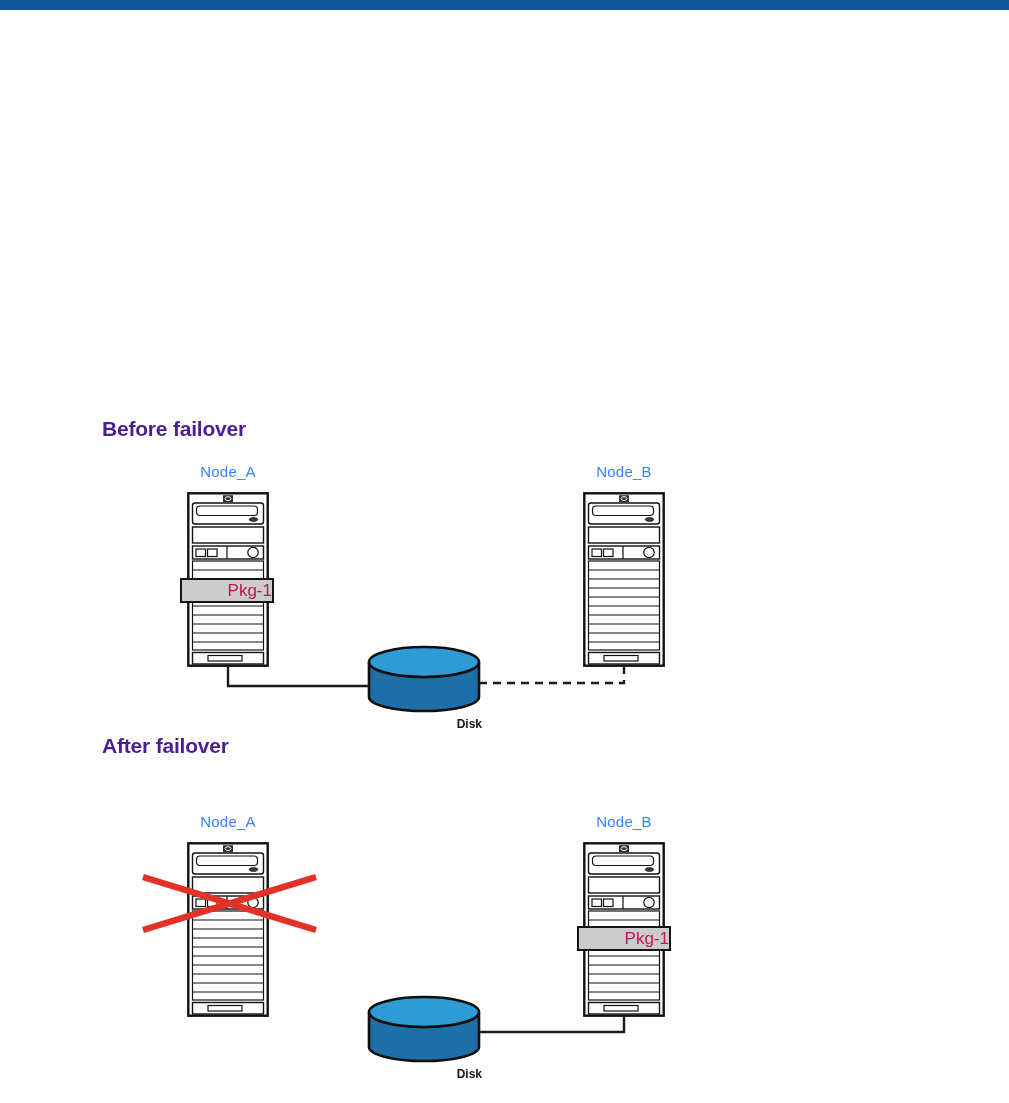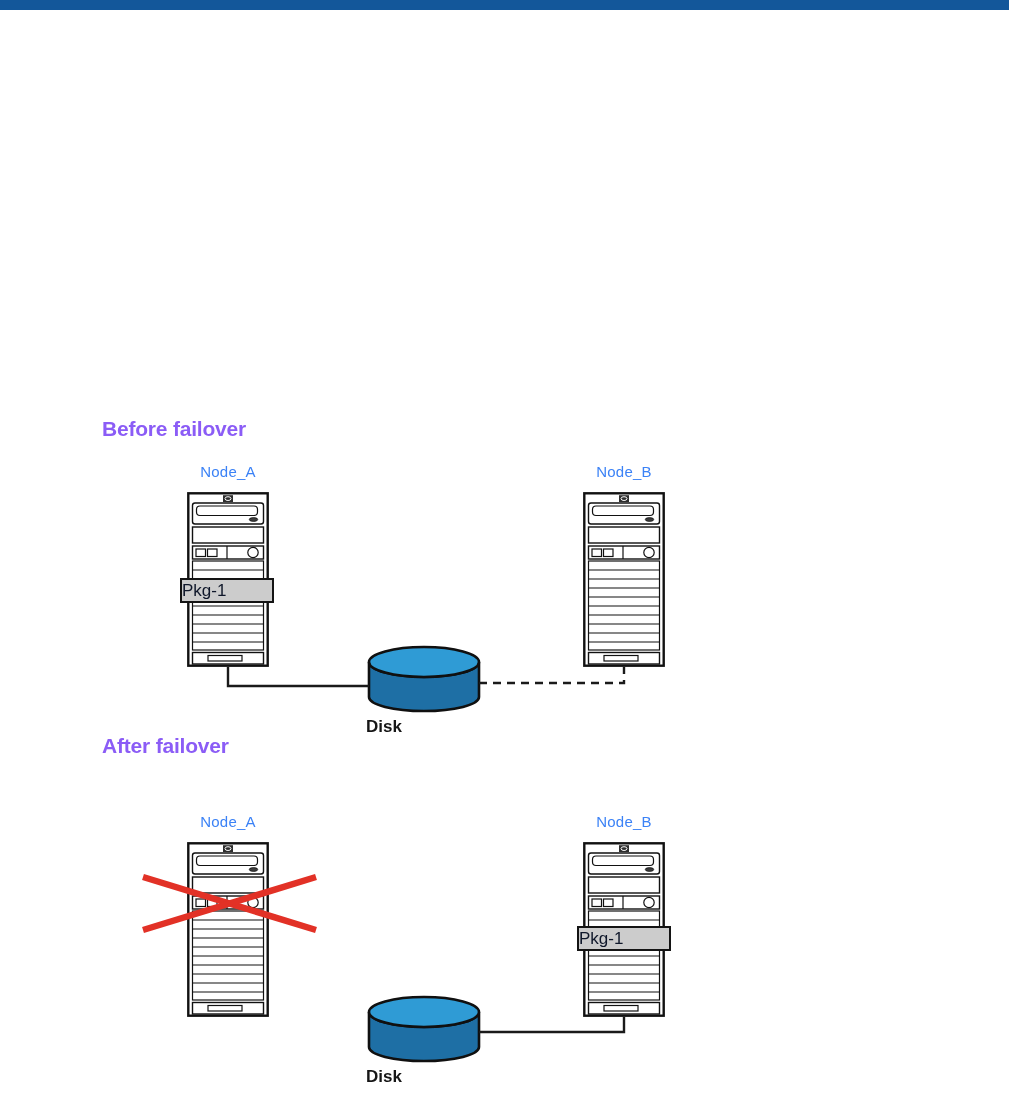--- a/index.html
+++ b/index.html
@@ -16,21 +16,21 @@
     position:absolute;left:0;top:0;width:1009px;height:10px;
     background:var(--topbar-blue,#13579a);
   }
   .sr-defs{position:absolute;width:0;height:0;overflow:hidden;}
   .sec-title{
     position:absolute;
     margin:0;
     font-size:21px;
     font-weight:600;
     letter-spacing:-0.2px;
-    color:#8b5cf6;
+    color:#4c1d95;
   }
   .t-before{left:102px;top:417px;}
   .t-after{left:102px;top:734px;}
   .node-label{
     position:absolute;
     width:120px;
     text-align:center;
     font-size:15px;
     font-weight:500;
     letter-spacing:0.2px;
@@ -43,36 +43,36 @@
   .tower{position:absolute;width:82px;height:175px;}
   .tw-a-before{left:187px;top:492px;}
   .tw-b-before{left:583px;top:492px;}
   .tw-a-after{left:187px;top:842px;}
   .tw-b-after{left:583px;top:842px;}
   .pkg{
     position:absolute;
     width:90px;height:21px;
     background:var(--package-fill,#cccccc);
     border:2px solid #141414;
-    text-align:left;
+    text-align:right;
     font-size:17px;
     line-height:21px;
-    color:#0f172a;
+    color:#be185d;
     z-index:5;
   }
   .pkg-before{left:180px;top:578px;}
   .pkg-after{left:577px;top:926px;}
   .disk{position:absolute;width:116px;height:72px;}
   .d-before{left:366px;top:645px;}
   .d-after{left:366px;top:995px;}
   .disk-label{
     position:absolute;
     width:116px;
-    text-align:left;
-    font-size:17px;
+    text-align:right;
+    font-size:12px;
     font-weight:700;
     color:#161616;
   }
   .dl-before{left:366px;top:717px;}
   .dl-after{left:366px;top:1067px;}
   .overlay{position:absolute;left:0;top:0;width:1009px;height:1103px;pointer-events:none;z-index:4;}
   
   .t-outer{fill:#ffffff;stroke:#111;stroke-width:2.4;}
   .t-part{fill:#ffffff;stroke:#111;stroke-width:1.4;}
   .t-thin{fill:none;stroke:#111;stroke-width:1.2;}

